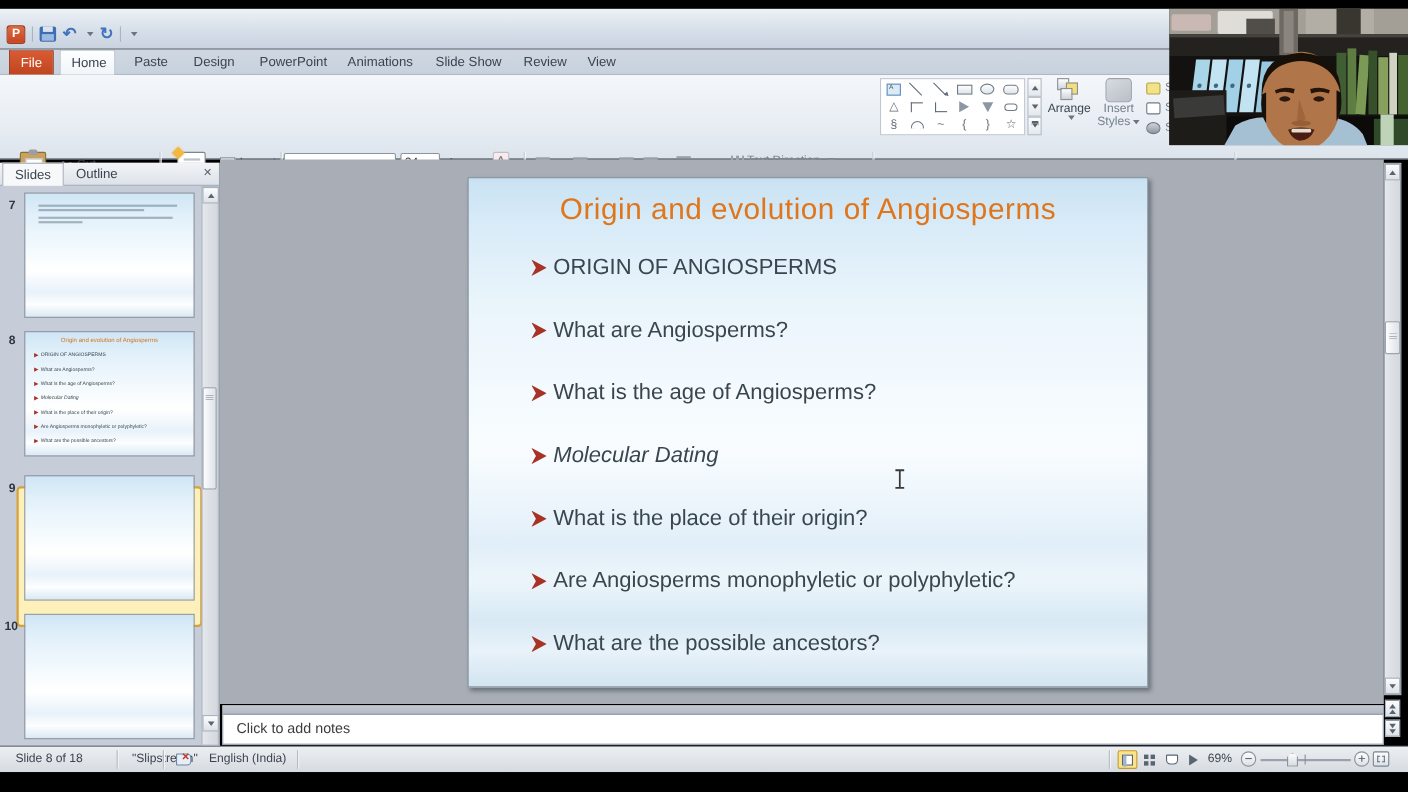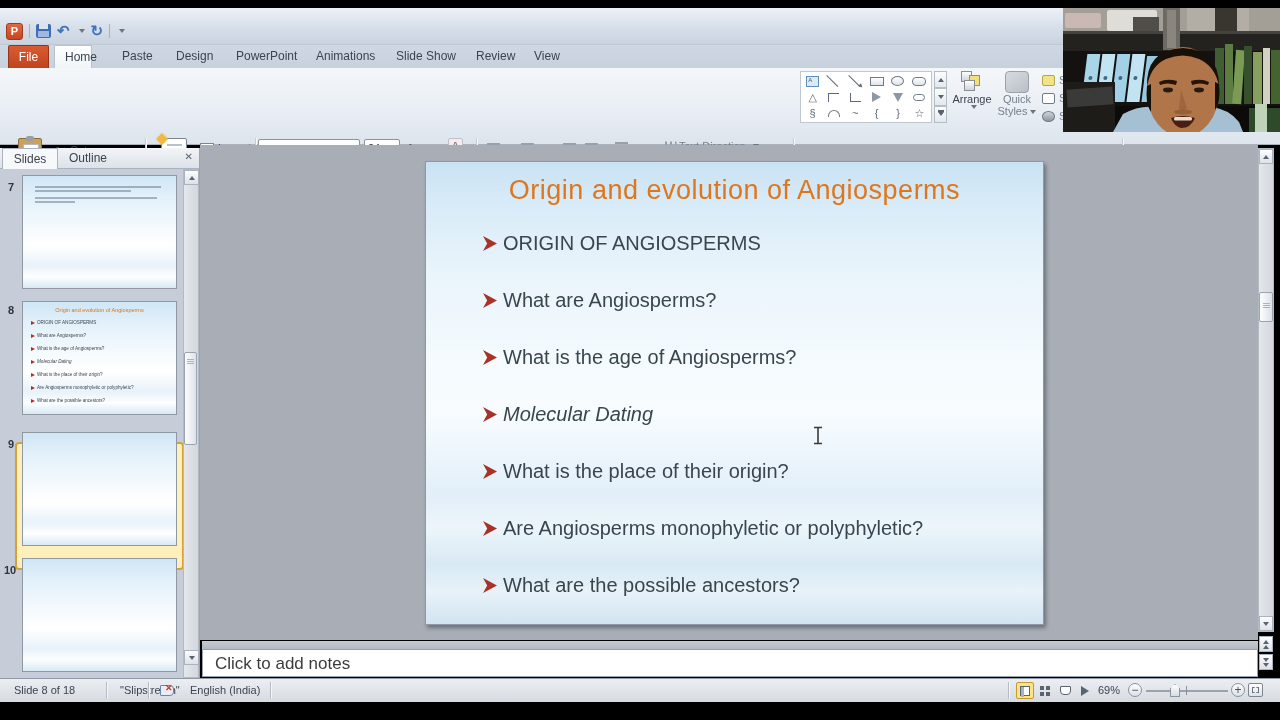--- a/index.html
+++ b/index.html
@@ -107,21 +107,21 @@
      background:linear-gradient(180deg,#c9e2f3 0%,#d8ebf8 9%,#e9f4fb 24%,#f4fafe 42%,#f8fcff 54%,#edf6fc 63%,#e2eef8 72%,#ecf5fb 79%,#d8e9f4 87%,#e8f2f9 93%,#d2e4f1 100%);}
   #slide-title{position:absolute;left:0;top:13px;width:100%;text-align:center;font-size:27px;color:#e0761c;letter-spacing:.5px;}
   .brow{position:absolute;left:57px;display:flex;align-items:center;gap:6px;}
   .bmark{width:14px;height:15px;background:#a93226;clip-path:polygon(0 0,100% 50%,0 100%,30% 50%);flex:none;}
   .btext{font-size:20px;color:#39464e;}
   .btext.it{font-style:italic;}
   #ibeam{left:812px;top:426px;width:12px;height:19px;}
   .dbl-chev{display:flex;flex-direction:column;gap:1px;align-items:center;}
   
   #notes-split{left:202px;top:641px;width:1056px;height:8px;background:linear-gradient(#c4cad2,#b4bac3);}
-  #notes{left:202px;top:649px;width:1056px;height:28px;background:#fff;border:1px solid #98a1ac;font-size:17px;color:#3c3c3c;padding:4px 0 0 12px;}
+  #notes{left:202px;top:649px;width:1056px;height:28px;background:#fff;border:1px solid #98a1ac;font-size:13px;color:#3c3c3c;padding:4px 0 0 12px;}
   
   #statusbar{left:0;top:678px;width:1280px;height:24px;background:linear-gradient(#eceef1,#d6dbe1);border-top:1px solid #8f98a4;font-size:11px;color:#3c4450;}
   .st-sep{position:absolute;top:3px;width:1px;height:17px;background:#b6bcc4;box-shadow:1px 0 0 #f4f6f8;}
   .st-item{position:absolute;top:5px;white-space:nowrap;}
   #spell-ic{position:absolute;left:160px;top:5px;width:14px;height:12px;}
   #spell-ic:before{content:"";position:absolute;width:12px;height:9px;left:0;top:1px;background:#e8eef5;border:1px solid #6a86a8;border-radius:1px 4px 4px 1px;}
   #spell-ic:after{content:"✕";position:absolute;left:5px;top:-1px;color:#c0392b;font-size:9px;font-weight:bold;}
   .view-ic{position:absolute;top:3px;width:18px;height:17px;border:1px solid transparent;display:flex;align-items:center;justify-content:center;}
   .view-ic.active{background:#fbe38a;border-color:#c79a2e;border-radius:2px;}
   .vi1{width:10px;height:10px;border:1px solid #5a6470;background:#fff;position:relative;}
@@ -157,21 +157,21 @@
       <span class="undo-glyph">↶</span>
       <span class="caret"></span>
       <span class="undo-glyph">↻</span>
       <div class="qat-sep"></div>
       <span class="caret"></span>
     </div>
   </div>
 
   <div id="tabrow" class="abs"></div>
   <div id="file-tab" class="abs">File</div>
-  <div class="rtab active" style="left:54px;width:38px;">Home</div>
+  <div class="rtab active" style="left:54px;width:51px;">Home</div>
   <div class="rtab" style="left:112px;">Paste</div>
   <div class="rtab" style="left:166px;">Design</div>
   <div class="rtab" style="left:226px;">PowerPoint</div>
   <div class="rtab" style="left:306px;">Animations</div>
   <div class="rtab" style="left:386px;">Slide Show</div>
   <div class="rtab" style="left:466px;">Review</div>
   <div class="rtab" style="left:524px;">View</div>
 
   <div id="ribbon" class="abs">
 
@@ -382,21 +382,21 @@
     <div id="arrange-ic">
         <i></i>
         <i></i>
         <i></i>
       </div>
     <span>Arrange</span>
       <span class="caret"></span>
   </div>
   <div class="bigbtn abs" style="left:996px;top:71px;width:42px;color:#76818c;">
     <div id="qs-ic"></div>
-    <span>Quick</span>
+    <span>Insert</span>
     <span><span>Styles</span><span class="caret"></span></span>
   </div>
   <div class="smbtn abs" style="left:1042px;top:72px;">
     <div class="shape-mini" style="background:#f2e28a;border:1px solid #b5a545;"></div>
     <span class="grayed">Shape Fill</span>
       <span class="caret"></span>
   </div>
   <div class="smbtn abs" style="left:1042px;top:90px;">
     <div class="shape-mini" style="background:#fff;border:1px solid #6f7a86;"></div>
     <span class="grayed">Shape Outline</span>

